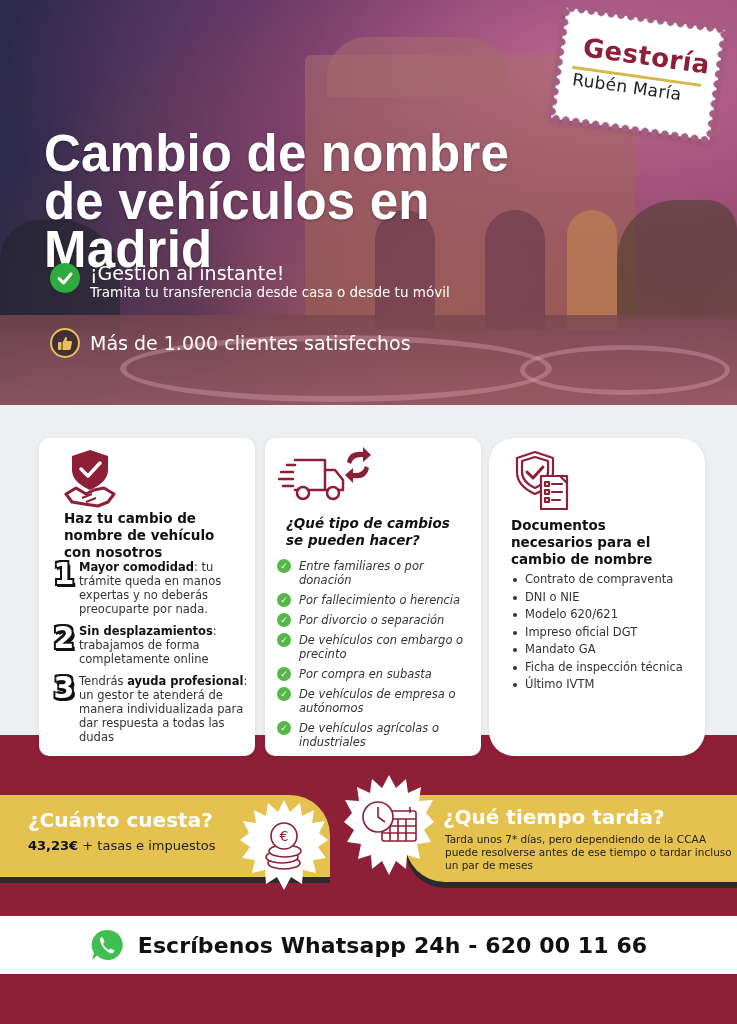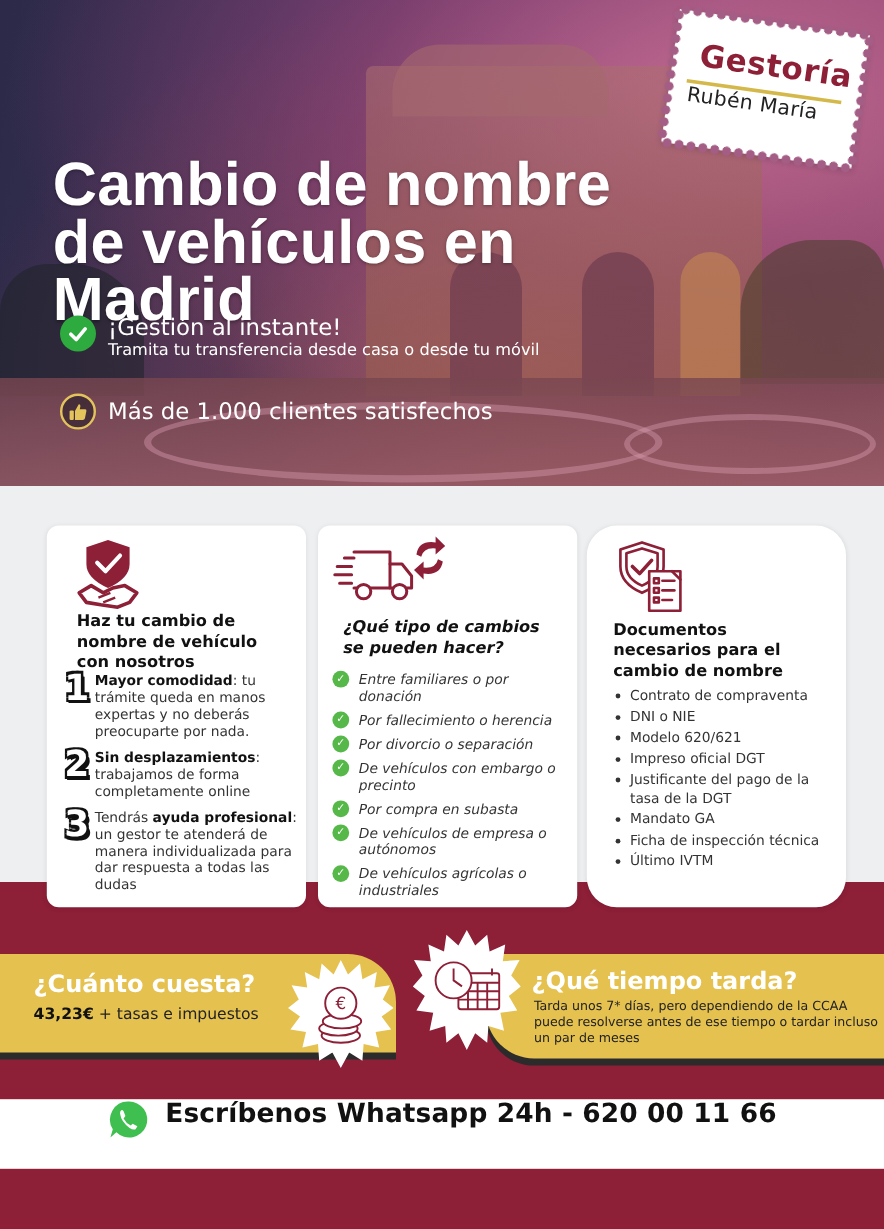--- a/index.html
+++ b/index.html
@@ -147,21 +147,21 @@
   .time-band .title { position: absolute; left: 38px; top: 10px; color: #fff; font-size: 20px; font-weight: bold; }
   .time-band .desc { position: absolute; left: 40px; top: 38px; width: 290px; font-size: 10.5px; line-height: 13px; color: #222; }
 
   .burst { position: absolute; }
   .burst1 { left: 240px; top: 800px; }
   .burst2 { left: 344px; top: 775px; }
 
   
   .wa-bar {
     position: absolute; left: 0; top: 916px; width: 737px; height: 58px; background: #fff;
-    display: flex; justify-content: center;
+    display: flex; align-items: center; justify-content: center;
   }
   .wa-bar .wa-ico { width: 34px; height: 34px; margin-right: 14px; }
   .wa-bar .txt { font-size: 22px; font-weight: bold; color: #111; letter-spacing: 0.1px; }
 </style>
 </head>
 <body>
 
 <section class="hero">
   <div class="trees-left"></div>
   <div class="gate">
@@ -299,21 +299,20 @@
           <path d="M39 50 L47 50"></path>
       </g>
     </svg>
   </div>
   <h3>Documentos necesarios para el cambio de nombre</h3>
   <ul class="doc-list">
     <li>Contrato de compraventa</li>
     <li>DNI o NIE</li>
     <li>Modelo 620/621</li>
     <li>Impreso oficial DGT</li>
-    <li>Justificante del pago de la tasa de la DGT</li>
     <li>Mandato GA</li>
     <li>Ficha de inspección técnica</li>
     <li>Último IVTM</li>
   </ul>
 </div>
 
 <div class="cost-band">
   <div class="title">¿Cuánto cuesta?</div>
   <div class="desc"><b>43,23€</b><span> + tasas e impuestos</span></div>
 </div>

